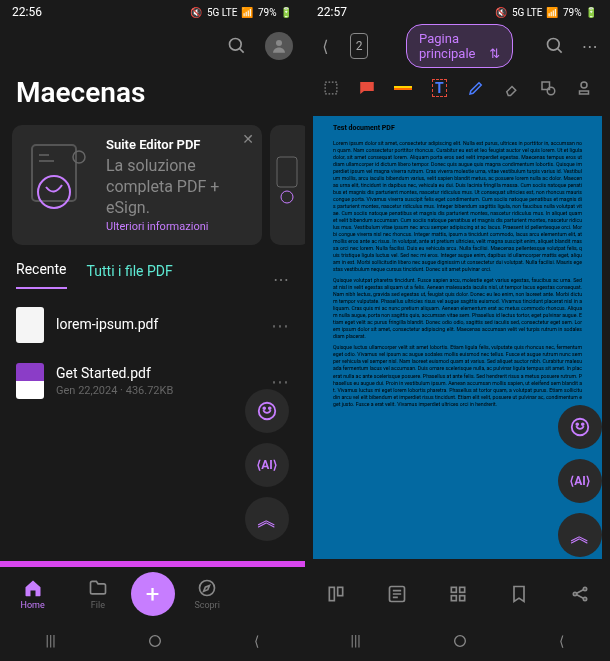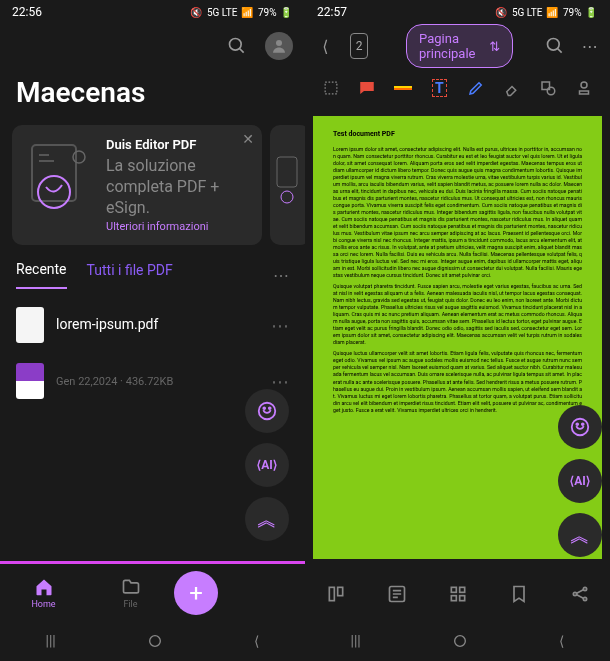--- a/index.html
+++ b/index.html
@@ -13,48 +13,48 @@
 .avatar { width: 28px; height: 28px; border-radius: 50%; background: #555; display: flex; align-items: center; justify-content: center; }
 h1 { color: #fff; font-size: 28px; font-weight: 600; padding: 8px 16px 16px; }
 .cards { display: flex; gap: 8px; padding: 0 12px; overflow: hidden; }
 .card { background: #2a2a2a; border-radius: 10px; padding: 12px; display: flex; gap: 12px; position: relative; min-width: 250px; }
 .card-icon-box { width: 70px; height: 80px; border-radius: 8px; display: flex; align-items: center; justify-content: center; }
 .card-content { flex: 1; }
 .card-title { color: #fff; font-size: 13px; font-weight: 600; margin-bottom: 4px; }
 .card-desc { color: #888; font-size: 16px; line-height: 1.3; }
 .card-link { color: #c77dff; font-size: 11px; margin-top: 2px; display: block; }
 .close-x { position: absolute; top: 6px; right: 8px; color: #888; font-size: 14px; cursor: pointer; }
-.tabs { display: flex; padding: 16px 16px 0; gap: 20px; align-items: center; }
-.tab { color: #8b5cf6; font-size: 14px; padding-bottom: 10px; cursor: pointer; }
+.tabs { display: flex; padding: 16px 16px 0; gap: 20px; align-items: flex-end; }
+.tab { color: #5eead4; font-size: 14px; padding-bottom: 10px; cursor: pointer; }
 .tab.active { color: #fff; border-bottom: 2px solid #c77dff; }
 .tab-more { margin-left: auto; color: #777; }
 .file-list { padding: 8px 0; }
 .file-item { display: flex; align-items: center; padding: 10px 16px; gap: 12px; }
 .file-thumb { width: 28px; height: 36px; border-radius: 3px; background: #f5f5f5; flex-shrink: 0; }
 .file-thumb.purple { background: linear-gradient(#8b3dc7 50%, #fff 50%); }
 .file-info { flex: 1; }
 .file-name { color: #fff; font-size: 14px; margin-bottom: 3px; }
 .file-meta { color: #666; font-size: 11px; }
 .file-more { color: #666; font-size: 18px; }
 .fab-stack { position: absolute; right: 16px; bottom: 120px; display: flex; flex-direction: column; gap: 10px; align-items: center; }
 .fab { width: 44px; height: 44px; border-radius: 22px; background: #2a2a2a; display: flex; align-items: center; justify-content: center; font-size: 20px; color: #c77dff; cursor: pointer; }
-.bottom-nav { height: 60px; background: #1a1a1a; display: flex; justify-content: space-around; align-items: center; border-top: 3px solid #d946ef; }
+.bottom-nav { height: 60px; background: #1a1a1a; display: flex; justify-content: space-around; align-items: center; border-top: 6px solid #d946ef; }
 .nav-item { display: flex; flex-direction: column; align-items: center; gap: 2px; color: #666; font-size: 9px; cursor: pointer; flex: 1; }
 .nav-item.active { color: #c77dff; }
 .nav-plus { width: 44px; height: 44px; border-radius: 50%; background: #c77dff; display: flex; align-items: center; justify-content: center; color: #fff; font-size: 24px; cursor: pointer; }
 .sys-nav { height: 40px; display: flex; justify-content: space-around; align-items: center; color: #888; }
 .sys-btn { font-size: 14px; cursor: pointer; padding: 8px 20px; display: flex; align-items: center; justify-content: center; }
 
 
 .page-badge { width: 26px; height: 26px; border: 1px solid #888; border-radius: 4px; display: flex; align-items: center; justify-content: center; color: #aaa; font-size: 12px; }
-.page-chip { background: rgba(199,125,255,0.2); border: 1px solid #c77dff; color: #c77dff; border-radius: 16px; padding: 6px 12px; font-size: 13px; display: flex; align-items: center; gap: 6px; cursor: pointer; }
+.page-chip { background: rgba(199,125,255,0.2); border: 1px solid #c77dff; color: #c77dff; border-radius: 16px; padding: 6px 12px; font-size: 13px; display: flex; align-items: flex-end; gap: 6px; cursor: pointer; }
 .toolbar { height: 40px; display: flex; align-items: center; justify-content: space-around; padding: 0 8px; }
 .tool { width: 26px; height: 26px; display: flex; align-items: center; justify-content: center; cursor: pointer; }
 .doc-viewport { flex: 1; background: #1a1a1a; padding: 8px; overflow: hidden; position: relative; }
-.doc-page { background: #84cc16; width: 100%; height: 100%; padding: 14px 20px; overflow: hidden; }
+.doc-page { background: #0369a1; width: 100%; height: 100%; padding: 8px 20px; overflow: hidden; }
 .doc-title { font-size: 7px; font-weight: bold; color: #000; margin-bottom: 8px; }
 .doc-body { font-size: 5.2px; line-height: 1.35; color: #000; text-align: justify; word-break: break-all; }
 .doc-body p { margin-bottom: 4px; }
 .bottom-icons { height: 54px; display: flex; justify-content: space-around; align-items: center; }
 .bottom-icons .bi { color: #888; width: 24px; height: 24px; display: flex; align-items: center; justify-content: center; cursor: pointer; }
 svg { display: block; }
 .spacer { flex: 1; }
 </style>
 </head>
 <body>
@@ -94,21 +94,21 @@
       <div class="card-icon-box">
         <svg width="70" height="80" viewBox="0 0 70 80">
           <rect x="8" y="8" width="44" height="56" rx="4" fill="none" stroke="#555" stroke-width="2"></rect>
           <circle cx="30" cy="55" r="16" fill="none" stroke="#c77dff" stroke-width="2"></circle>
           <path d="M22 50 Q30 60 38 48" stroke="#c77dff" stroke-width="2" fill="none"></path>
           <circle cx="55" cy="20" r="6" fill="none" stroke="#666" stroke-width="1.5"></circle>
           <path d="M15 18 L25 18 M15 24 L30 24" stroke="#666" stroke-width="1.5"></path>
         </svg>
       </div>
       <div class="card-content">
-        <div class="card-title">Duis Editor PDF</div>
+        <div class="card-title">Suite Editor PDF</div>
         <div class="card-desc">La soluzione completa PDF + eSign.</div>
         <span class="card-link">Ulteriori informazioni</span>
       </div>
     </div>
     <div class="card" style="min-width:40px;padding:12px 4px">
       <div class="card-icon-box">
         <svg width="30" height="60" viewBox="0 0 30 60">
             <rect x="2" y="10" width="20" height="30" rx="3" stroke="#666" fill="none"></rect>
             <circle cx="12" cy="50" r="6" stroke="#c77dff" fill="none"></circle>
           </svg>
@@ -126,20 +126,21 @@
     <div class="file-item">
       <div class="file-thumb"></div>
       <div class="file-info">
         <div class="file-name">lorem-ipsum.pdf</div>
       </div>
       <div class="file-more">⋯</div>
     </div>
     <div class="file-item">
       <div class="file-thumb purple"></div>
       <div class="file-info">
+        <div class="file-name">Get Started.pdf</div>
         <div class="file-meta"><span>Gen 22,2024</span> · <span>436.72KB</span></div>
       </div>
       <div class="file-more">⋯</div>
     </div>
   </div>
 
   <div class="spacer"></div>
 
   <div class="fab-stack">
     <div class="fab">
@@ -161,20 +162,27 @@
         </svg>
       <span>Home</span>
     </div>
     <div class="nav-item">
       <svg width="20" height="20" viewBox="0 0 24 24" fill="none" stroke="#888" stroke-width="2">
           <path d="M3 6a2 2 0 012-2h5l2 3h7a2 2 0 012 2v8a2 2 0 01-2 2H5a2 2 0 01-2-2z"></path>
         </svg>
       <span>File</span>
     </div>
     <div class="nav-plus">+</div>
+    <div class="nav-item">
+      <svg width="20" height="20" viewBox="0 0 24 24" fill="none" stroke="#888" stroke-width="2">
+          <circle cx="12" cy="12" r="9"></circle>
+          <path d="M15 9l-2 5-5 2 2-5z"></path>
+        </svg>
+      <span>Scopri</span>
+    </div>
     <div class="nav-item"></div>
   </div>
 
   <div class="sys-nav">
     <div class="sys-btn">|||</div>
     <div class="sys-btn">
         <svg width="16" height="16" viewBox="0 0 24 24" fill="none" stroke="#888" stroke-width="2">
           <circle cx="12" cy="12" r="8"></circle>
         </svg>
       </div>

